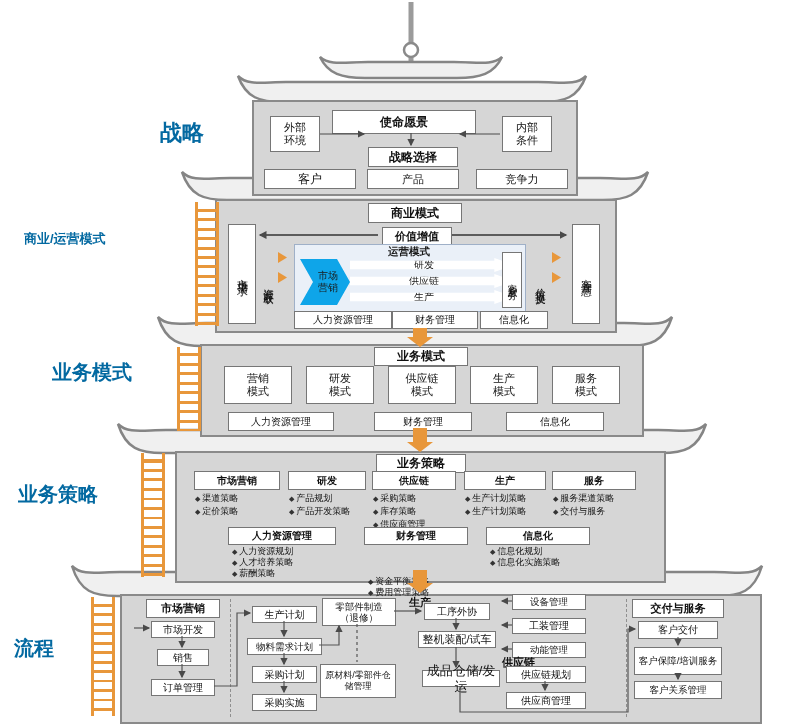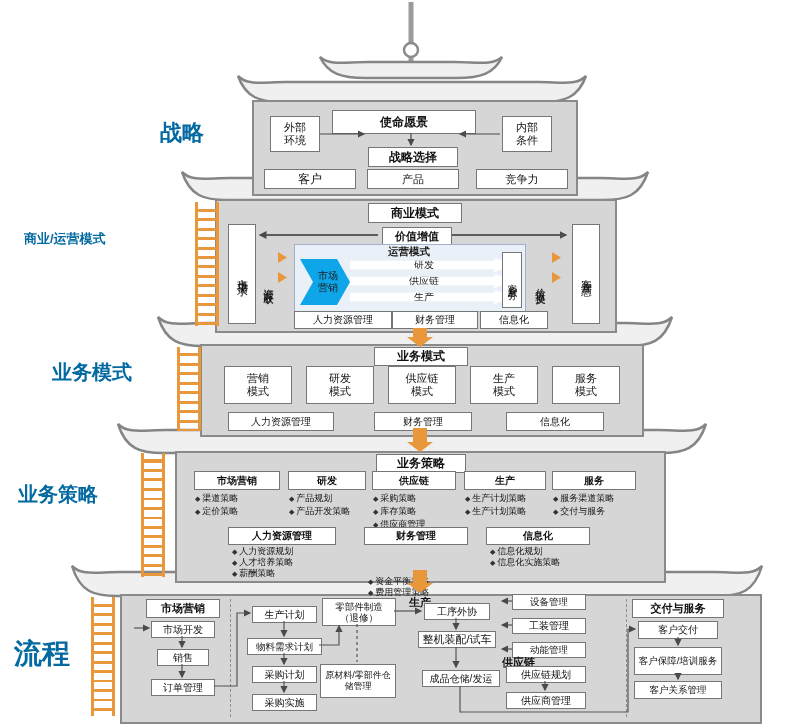--- a/index.html
+++ b/index.html
@@ -53,21 +53,21 @@
 
 <div class="ladder" style="left:195px;top:202px;height:124px"></div>
 <div class="ladder" style="left:177px;top:347px;height:84px"></div>
 <div class="ladder" style="left:141px;top:453px;height:124px"></div>
 <div class="ladder" style="left:91px;top:597px;height:119px"></div>
 
 <div class="side-label" style="left:160px;top:118px;font-size:22px">战略</div>
 <div class="side-label" style="left:24px;top:230px;font-size:13px">商业/运营模式</div>
 <div class="side-label" style="left:52px;top:359px;font-size:20px">业务模式</div>
 <div class="side-label" style="left:18px;top:481px;font-size:20px">业务策略</div>
-<div class="side-label" style="left:14px;top:635px;font-size:28px">流程</div>
+<div class="side-label" style="left:14px;top:635px;font-size:20px">流程</div>
 
 <div class="box bold" style="left:332px;top:110px;width:142px;height:22px;font-size:12px">使命愿景</div>
 <div class="box" style="left:270px;top:116px;width:48px;height:34px;font-size:11px">外部
 环境</div>
 <div class="box" style="left:502px;top:116px;width:48px;height:34px;font-size:11px">内部
 条件</div>
 <div class="box bold" style="left:368px;top:147px;width:88px;height:18px;font-size:12px">战略选择</div>
 <div class="box" style="left:264px;top:169px;width:90px;height:18px;font-size:12px">客户</div>
 <div class="box" style="left:367px;top:169px;width:90px;height:18px;font-size:11px">产品</div>
 <div class="box" style="left:476px;top:169px;width:90px;height:18px;font-size:11px">竞争力</div>
@@ -168,21 +168,21 @@
 <div class="box" style="left:247px;top:638px;width:73px;height:15px;font-size:9.5px">物料需求计划</div>
 <div class="box" style="left:252px;top:666px;width:63px;height:15px">采购计划</div>
 <div class="box" style="left:252px;top:694px;width:63px;height:15px">采购实施</div>
 
 <div class="box" style="left:322px;top:598px;width:72px;height:26px;font-size:9.5px">零部件制造
 （退修）</div>
 <div class="plain" style="left:409px;top:595px">生产</div>
 <div class="box" style="left:424px;top:603px;width:64px;height:15px">工序外协</div>
 <div class="box" style="left:418px;top:631px;width:76px;height:15px;font-size:11px">整机装配/试车</div>
 <div class="box" style="left:320px;top:664px;width:74px;height:32px;font-size:9px">原材料/零部件仓储管理</div>
-<div class="box" style="left:422px;top:670px;width:76px;height:15px;font-size:10px">成品仓储/发运</div>
+<div class="box" style="left:422px;top:670px;width:76px;height:15px;font-size:13px">成品仓储/发运</div>
 
 <div class="box" style="left:512px;top:594px;width:72px;height:14px;font-size:9.5px">设备管理</div>
 <div class="box" style="left:512px;top:618px;width:72px;height:14px;font-size:10px">工装管理</div>
 <div class="box" style="left:512px;top:642px;width:72px;height:14px;font-size:9.5px">动能管理</div>
 <div class="plain" style="left:502px;top:655px">供应链</div>
 <div class="box" style="left:506px;top:666px;width:78px;height:15px">供应链规划</div>
 <div class="box" style="left:506px;top:692px;width:78px;height:15px">供应商管理</div>
 
 <div class="box bold" style="left:632px;top:599px;width:90px;height:17px;font-size:11px">交付与服务</div>
 <div class="box" style="left:638px;top:621px;width:78px;height:16px">客户交付</div>

